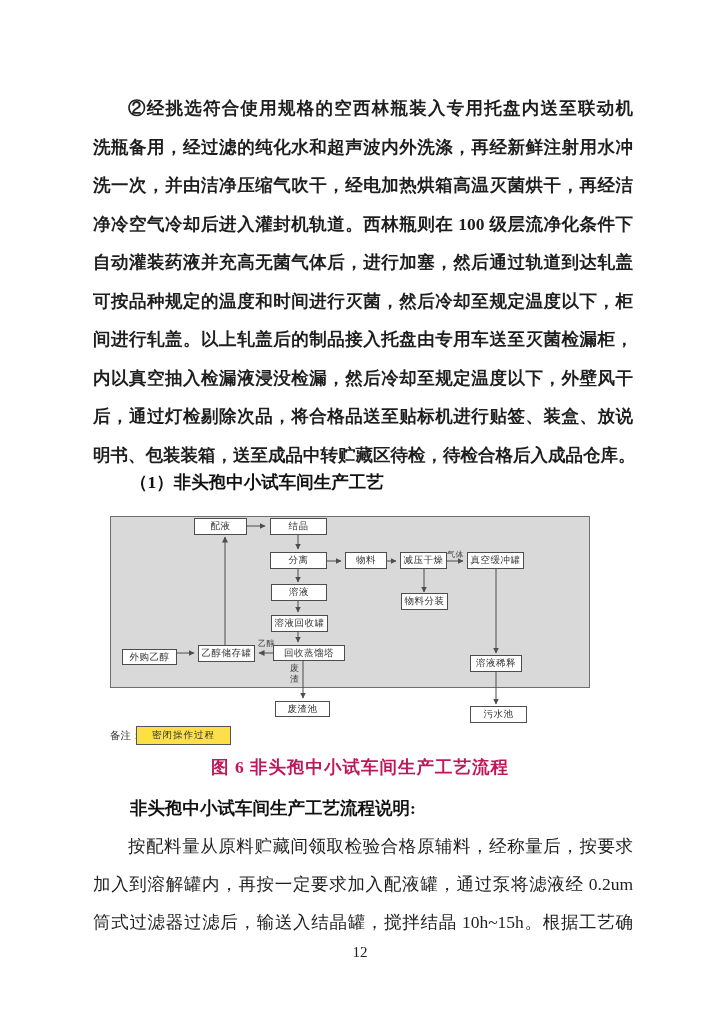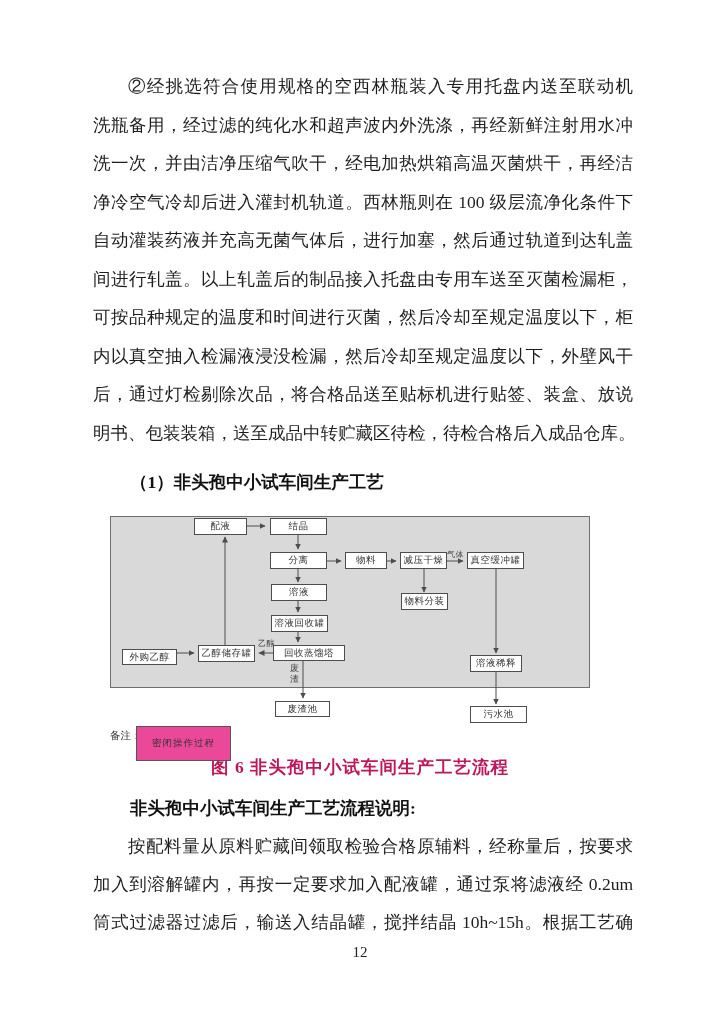--- a/index.html
+++ b/index.html
@@ -43,44 +43,44 @@
     font-family:"Liberation Sans","DejaVu Sans",sans-serif;
     font-size:8px;color:#444;line-height:9px;letter-spacing:0.5px;
   }
   .edge-label.vert{width:10px;line-height:10.5px;word-break:break-all;font-size:9px;}
   
   .note-label{
     position:absolute;left:110px;top:729px;font-size:10.5px;color:#333;
     font-family:"Liberation Sans","DejaVu Sans",sans-serif;
   }
   .note-box{
-    position:absolute;left:136px;top:726px;width:95px;height:35px;
-    background:#ec4899;border:1px solid #555;box-sizing:border-box;
+    position:absolute;left:136px;top:726px;width:95px;height:19px;
+    background:#fde047;border:1px solid #555;box-sizing:border-box;
     display:flex;align-items:center;justify-content:center;
     font-family:"Liberation Sans","DejaVu Sans",sans-serif;
     font-size:9.5px;color:#333;letter-spacing:1px;z-index:4;
   }
   .pagenum{
     position:absolute;left:0;top:944px;width:720px;text-align:center;
     font-size:15px;color:#222;
   }
 </style>
 </head>
 <body>
 
 <div class="page">
 
-  <div class="textblock" style="top:67px;">
+  <div class="textblock" style="top:89px;font-weight:bold;">
     <div class="tline indent">②经挑选符合使用规格的空西林瓶装入专用托盘内送至联动机</div>
     <div class="tline">洗瓶备用，经过滤的纯化水和超声波内外洗涤，再经新鲜注射用水冲</div>
     <div class="tline">洗一次，并由洁净压缩气吹干，经电加热烘箱高温灭菌烘干，再经洁</div>
     <div class="tline">净冷空气冷却后进入灌封机轨道。西林瓶则在 100 级层流净化条件下</div>
     <div class="tline">自动灌装药液并充高无菌气体后，进行加塞，然后通过轨道到达轧盖</div>
+    <div class="tline">可按品种规定的温度和时间进行灭菌，然后冷却至规定温度以下，柜</div>
     <div class="tline">间进行轧盖。以上轧盖后的制品接入托盘由专用车送至灭菌检漏柜，</div>
-    <div class="tline">可按品种规定的温度和时间进行灭菌，然后冷却至规定温度以下，柜</div>
     <div class="tline">内以真空抽入检漏液浸没检漏，然后冷却至规定温度以下，外壁风干</div>
     <div class="tline">后，通过灯检剔除次品，将合格品送至贴标机进行贴签、装盒、放说</div>
     <div class="tline">明书、包装装箱，送至成品中转贮藏区待检，待检合格后入成品仓库。</div>
   </div>
 
   <div class="heading" style="left:130px;top:470px;">（1）非头孢中小试车间生产工艺</div>
 
   <div class="diagram">
     <div class="bg"></div>
 

